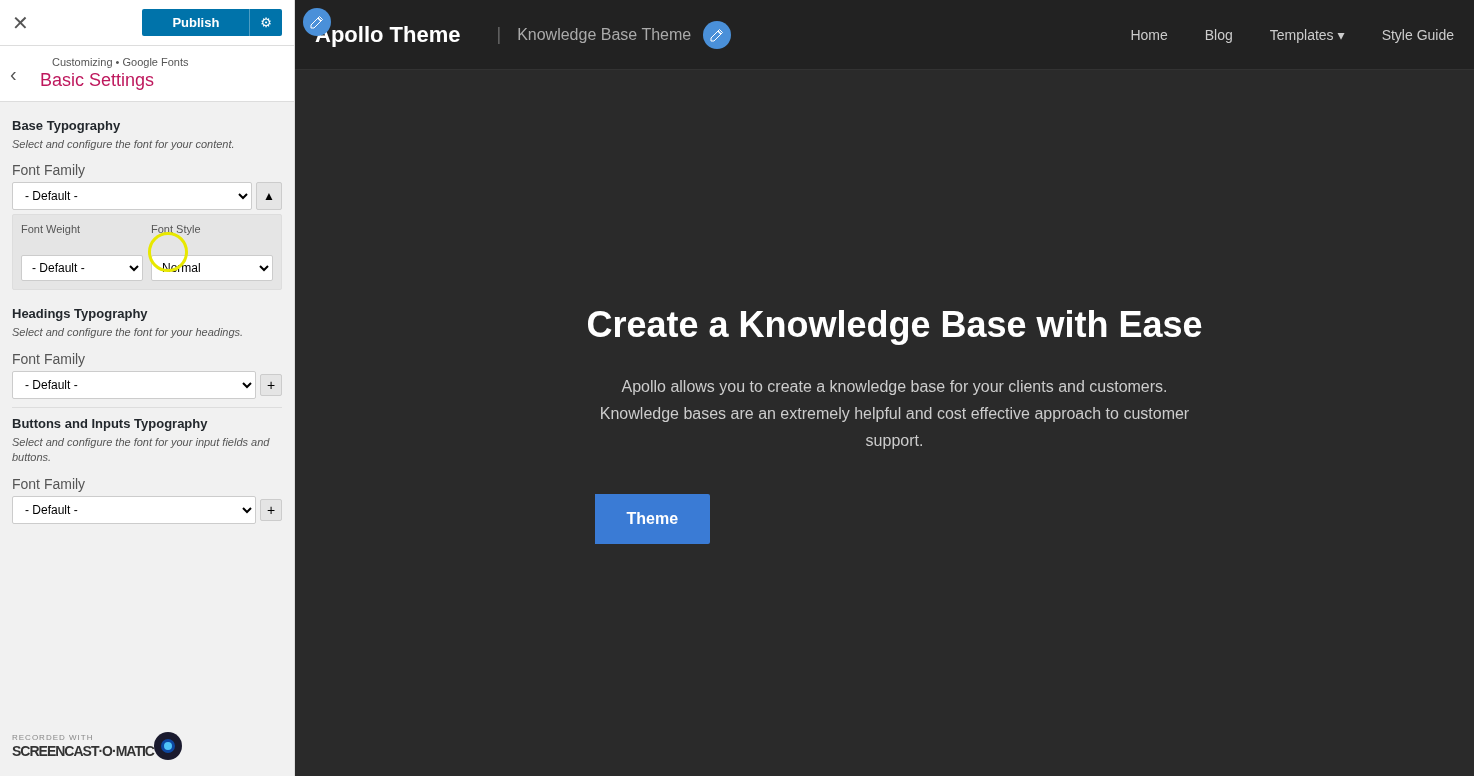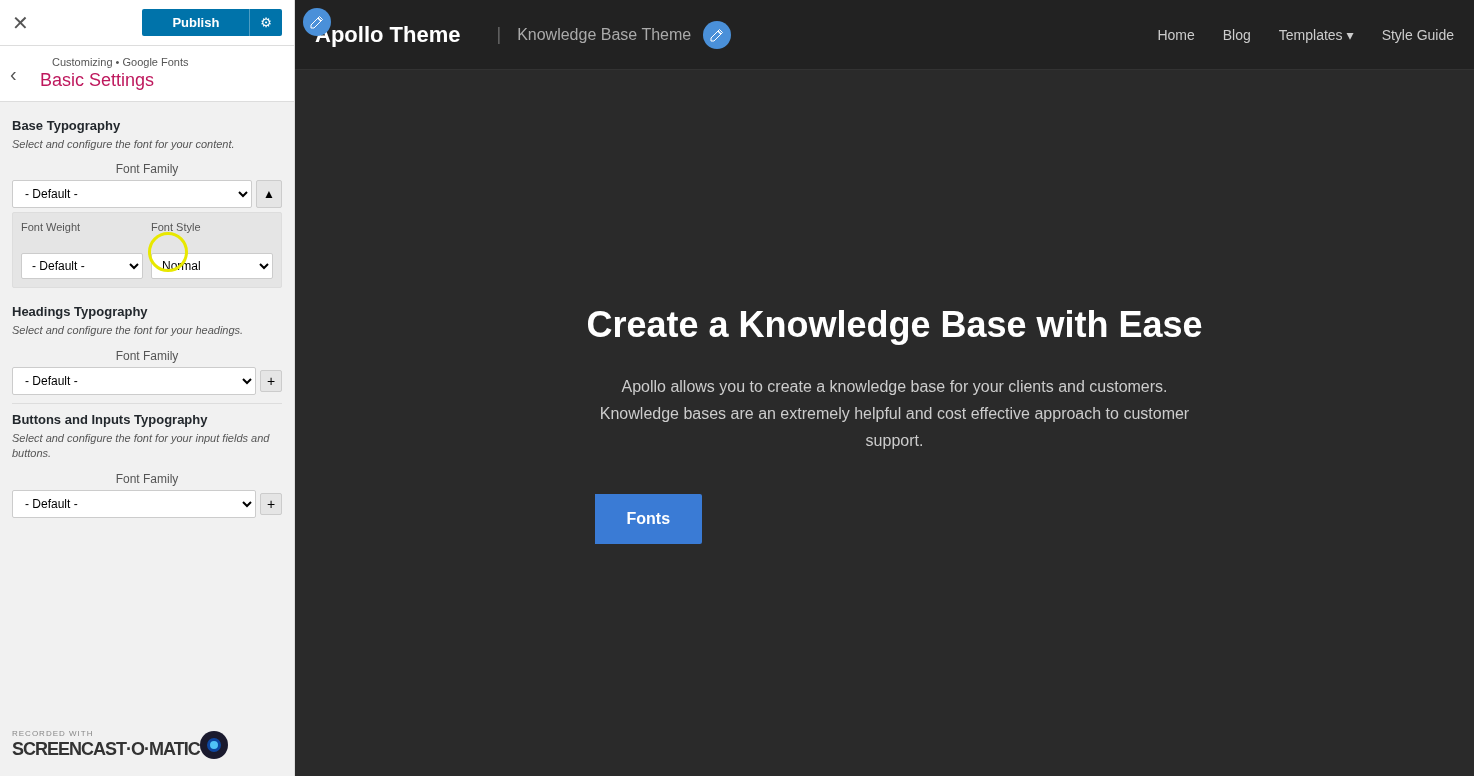--- a/index.html
+++ b/index.html
@@ -111,24 +111,23 @@
 
     .section-desc {
       font-size: 11px;
       color: #555;
       font-style: italic;
       margin-bottom: 10px;
       line-height: 1.4;
     }
 
     .field-label {
-      font-size: 12px;
+      font-size: 14px;
       color: #555;
       margin-bottom: 4px;
-      text-align: center;
     }
 
     .font-family-row {
       display: flex;
       align-items: center;
       gap: 4px;
       margin-bottom: 4px;
     }
 
     .font-family-select {
@@ -226,21 +225,21 @@
 
     .watermark-text {
       font-size: 8px;
       color: #888;
       letter-spacing: 1px;
       text-transform: uppercase;
       line-height: 1.2;
     }
 
     .watermark-logo {
-      font-size: 18px;
+      font-size: 14px;
       font-weight: bold;
       color: #333;
       letter-spacing: -1px;
     }
 
     .watermark-circle {
       width: 28px;
       height: 28px;
       border-radius: 50%;
       background: #1a1a2e;
@@ -307,21 +306,21 @@
 
     .preview-site-subtitle {
       font-size: 16px;
       color: #aaa;
     }
 
     .preview-nav-links {
       margin-left: auto;
       display: flex;
       align-items: center;
-      gap: 28px;
+      gap: 37px;
     }
 
     .preview-nav-link {
       color: #ccc;
       font-size: 14px;
       text-decoration: none;
       cursor: pointer;
     }
 
     .preview-nav-link.templates {
@@ -514,17 +513,17 @@
       </span>
       <span class="preview-nav-link">Style Guide</span>
     </div>
   </div>
 
   <div class="preview-main">
     <h1 class="preview-headline">Create a Knowledge Base with Ease</h1>
     <p class="preview-description">Apollo allows you to create a knowledge base for your clients and customers. Knowledge bases are an extremely helpful and cost effective approach to customer support.</p>
 
     <div class="search-bar">
-      <button class="search-button">Fonts</button>
+      <button class="search-button">Theme</button>
     </div>
   </div>
 
 </div>
 
 </body></html>

